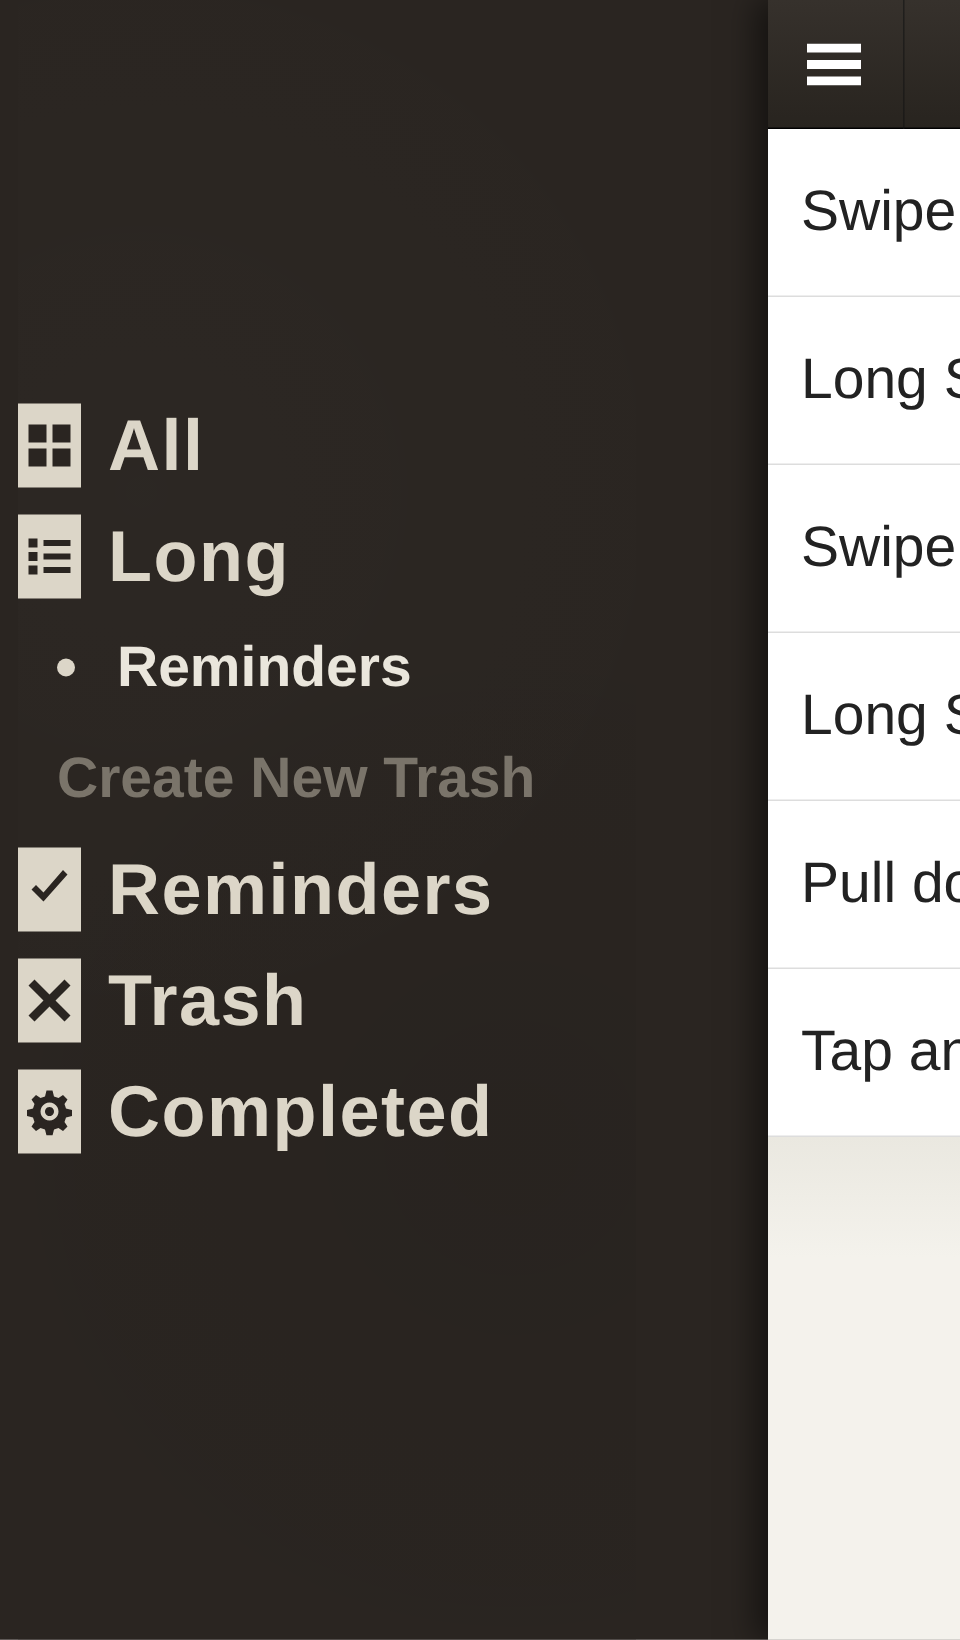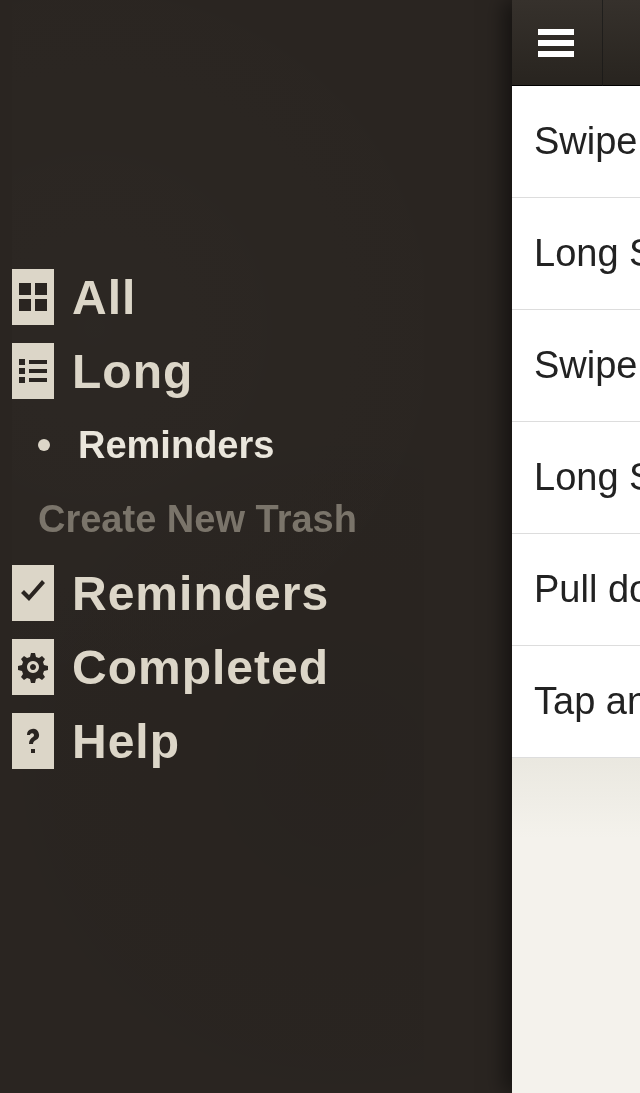--- a/index.html
+++ b/index.html
@@ -194,38 +194,38 @@
 
   <div class="menu-item">
     <div class="menu-icon">
       <svg class="ic" viewBox="0 0 32 32">
           <path d="M4 16 L12 24 L28 6 L25 3 L12 18 L7 13 Z"></path>
         </svg>
     </div>
     <span class="menu-label">Reminders</span>
   </div>
 
+  <div class="menu-item">
+    <div class="menu-icon">
+      <svg class="ic" viewBox="0 0 32 32">
+          <path d="M6 2 L16 12 L26 2 L30 6 L20 16 L30 26 L26 30 L16 20 L6 30 L2 26 L12 16 L2 6 Z"></path>
+        </svg>
+    </div>
+    <span class="menu-label">Trash</span>
+  </div>
 
   <div class="menu-item">
     <div class="menu-icon">
       <svg class="ic" viewBox="0 0 32 32">
           <path d="M16 10 a6 6 0 1 0 0.001 0 Z M16 13 a3 3 0 1 1 -0.001 0 Z M14 2 h4 l1 4 3 1 3-2 3 3 -2 3 1 3 4 1 v4 l-4 1 -1 3 2 3 -3 3 -3-2 -3 1 -1 4 h-4 l-1-4 -3-1 -3 2 -3-3 2-3 -1-3 -4-1 v-4 l4-1 1-3 -2-3 3-3 3 2 3-1 Z" fill-rule="evenodd"></path>
         </svg>
     </div>
     <span class="menu-label">Completed</span>
   </div>
 
-  <div class="menu-item">
-    <div class="menu-icon">
-      <svg class="ic" viewBox="0 0 32 32">
-          <path d="M10 10 a6 6 0 1 1 9 5 c-2 1 -3 2 -3 4 h-4 c0-4 2-6 4-7 a2 2 0 1 0 -3-2 Z M14 24 h4 v4 h-4 Z"></path>
-        </svg>
-    </div>
-    <span class="menu-label">Help</span>
-  </div>
 
 </div>
 
 <div class="main-panel">
   <div class="main-header">
     <div class="hamburger">
       <svg width="36" height="28" viewBox="0 0 36 28">
           <rect x="0" y="0" width="36" height="6"></rect>
           <rect x="0" y="11" width="36" height="6"></rect>
           <rect x="0" y="22" width="36" height="6"></rect>

